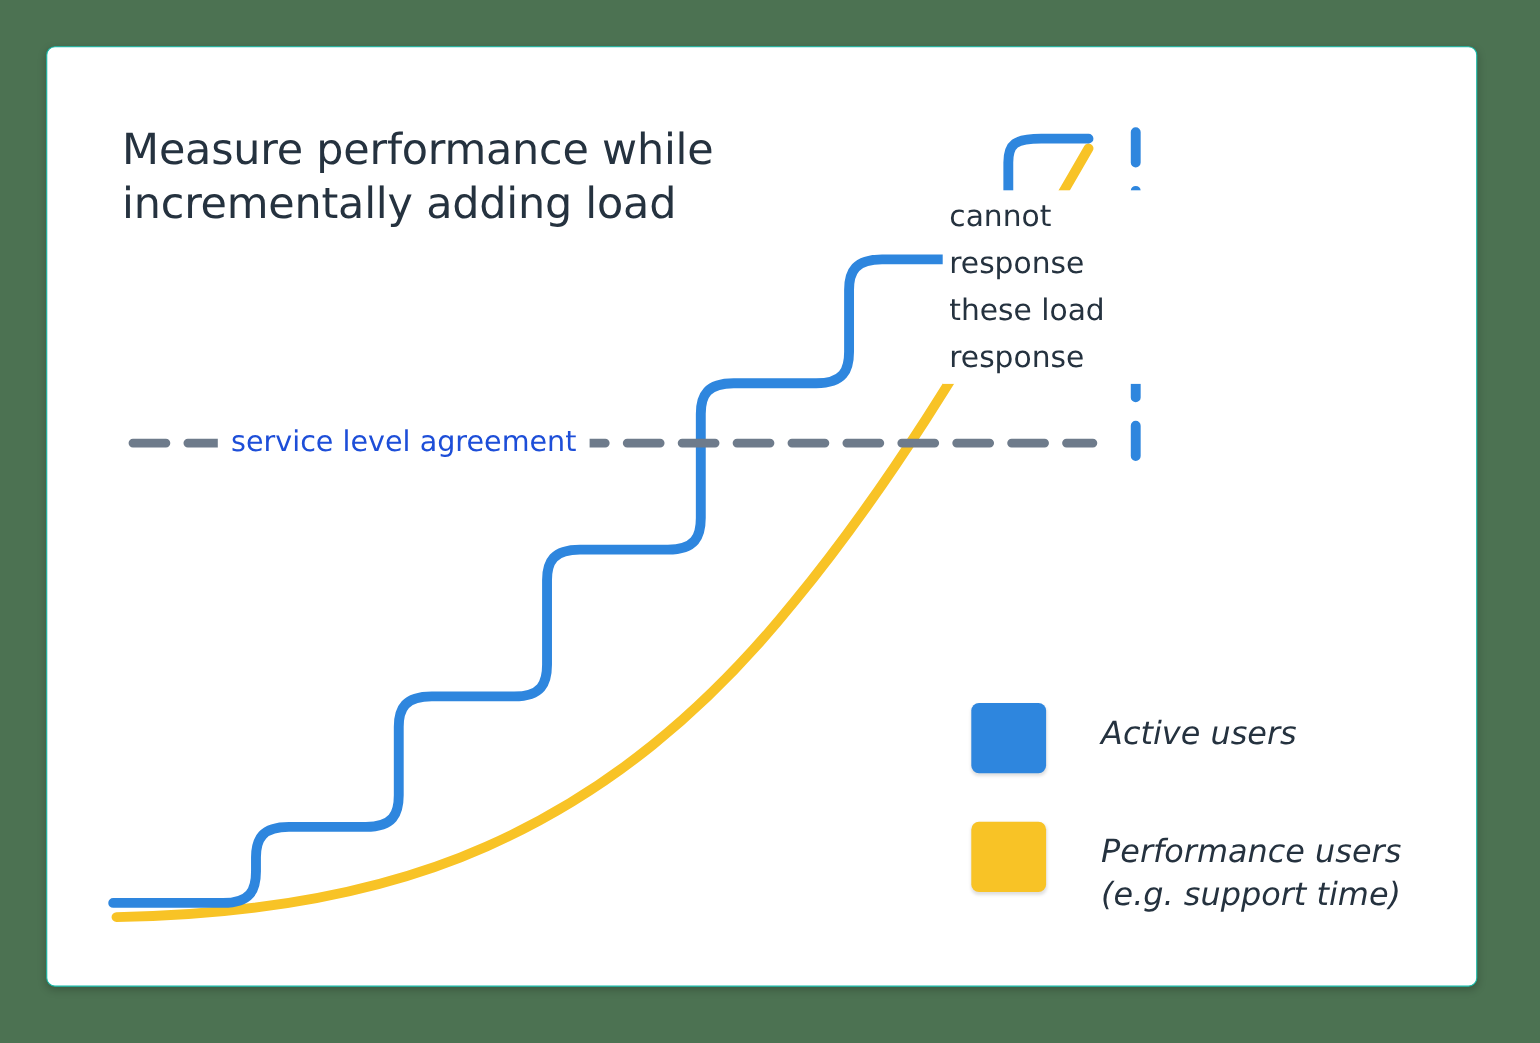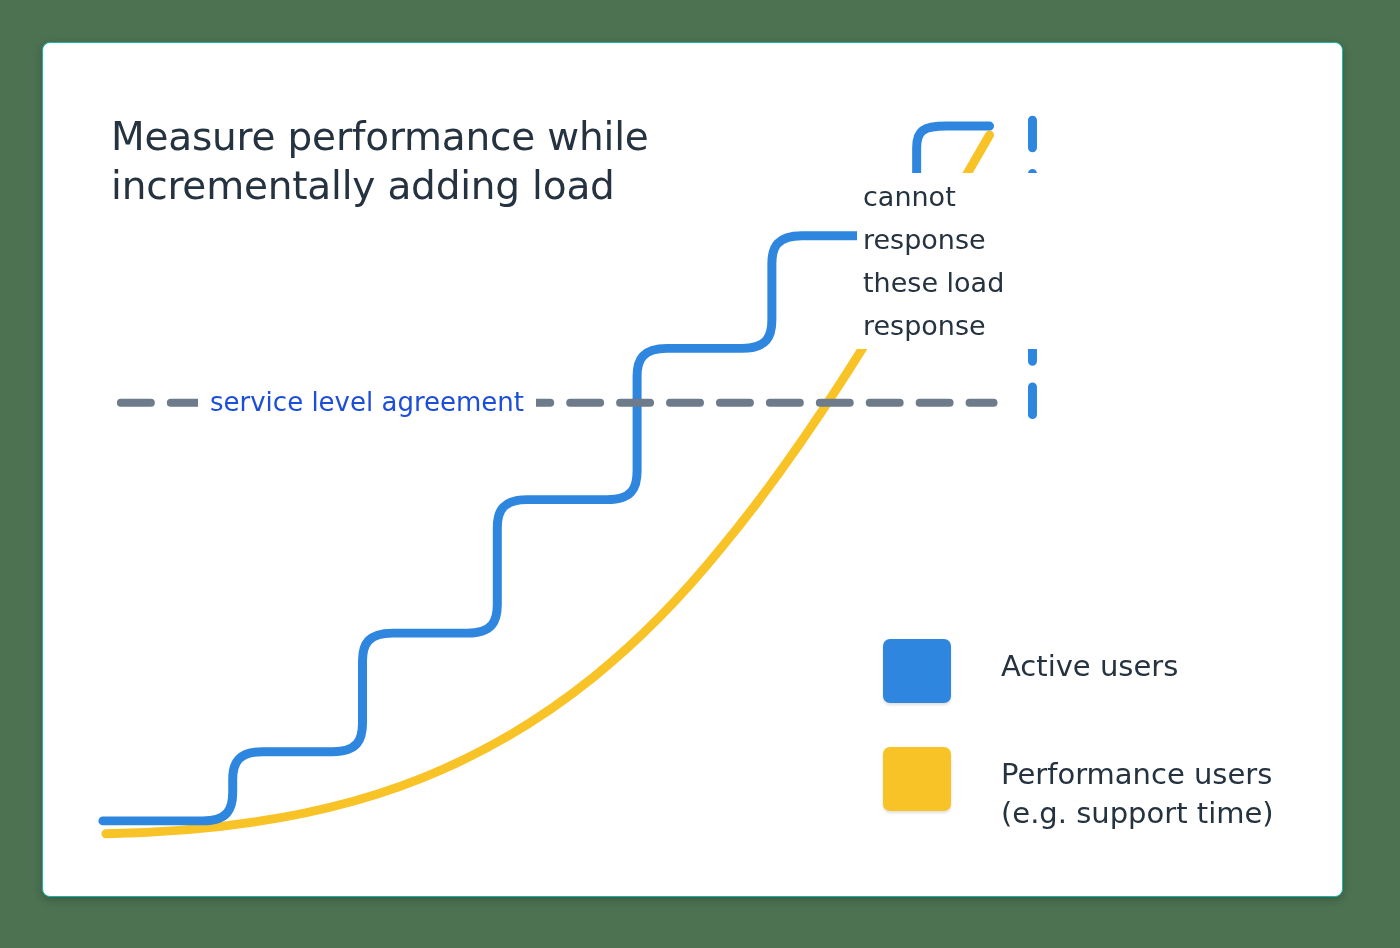--- a/index.html
+++ b/index.html
@@ -77,20 +77,21 @@
     padding: 2px 6px;
   }
   #annotation .aline { display: block; white-space: nowrap; }
 
   
   #legend {
     position: absolute;
     left: 840px;
     top: 596px;
     width: 420px;
+    font-style: italic;
   }
   .legend-row {
     display: flex;
     align-items: flex-start;
     margin-bottom: 44px;
   }
   .legend-swatch {
     width: 68px;
     height: 64px;
     border-radius: 7px;

